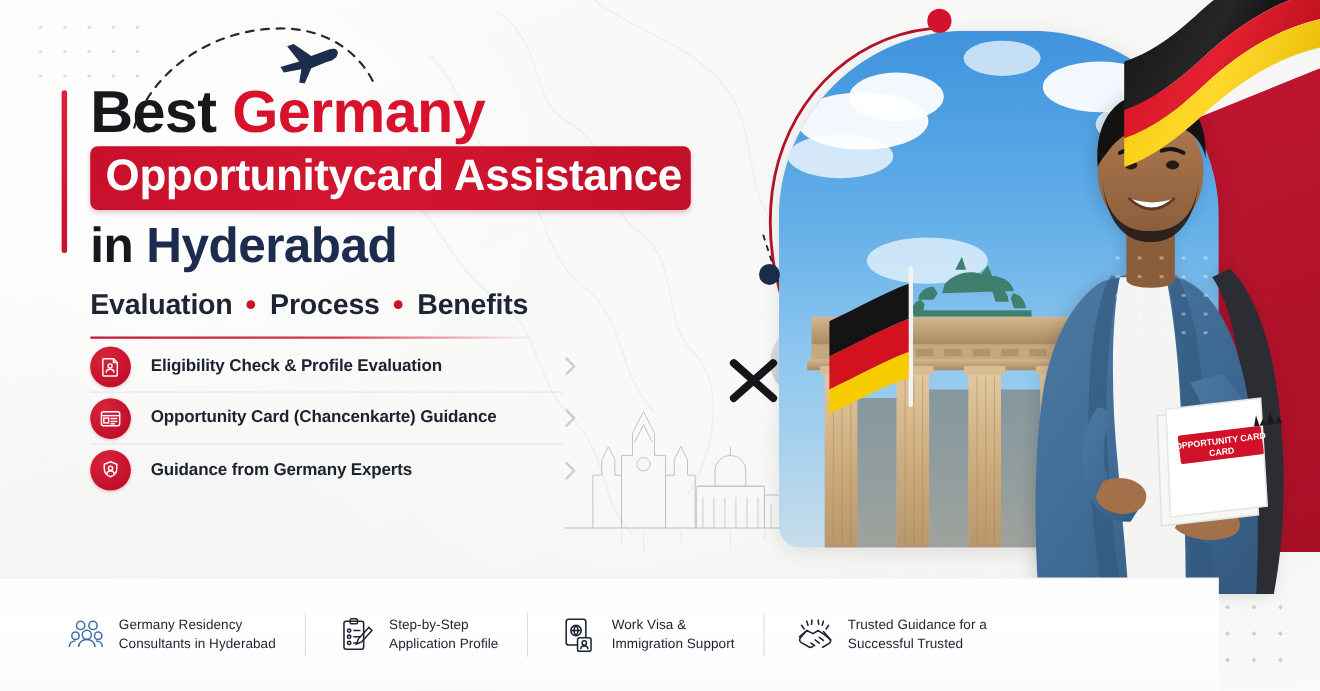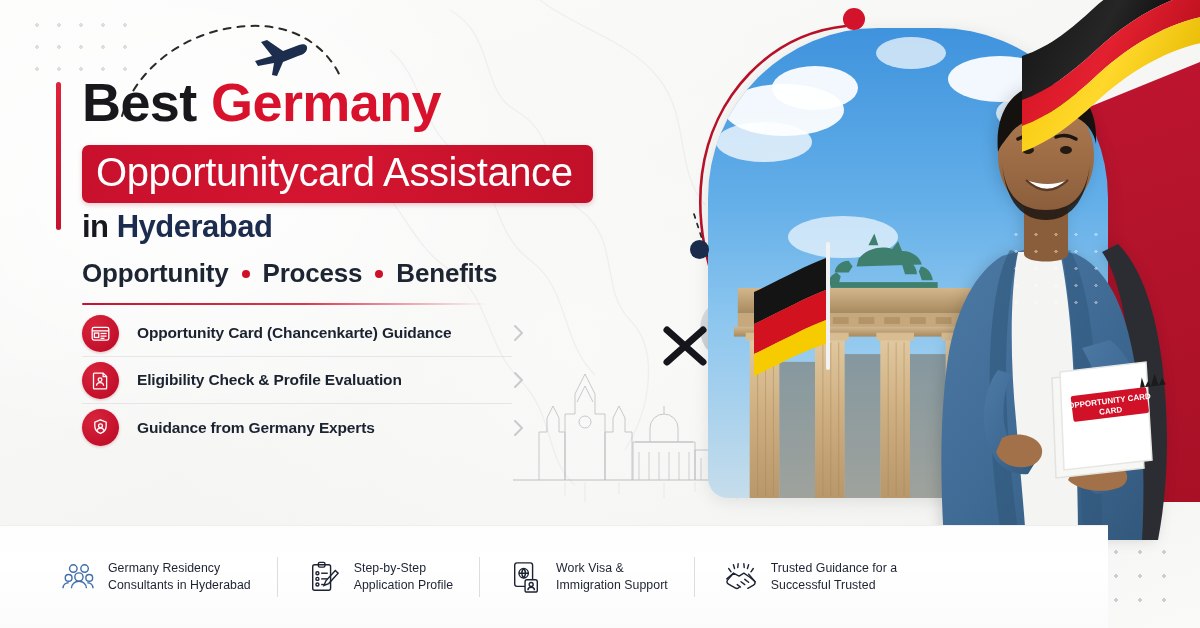--- a/index.html
+++ b/index.html
@@ -60,29 +60,29 @@
   .headline { position:absolute; left:82px; top:74px; z-index:6; }
   .h-line1 {
     font-size:54px; font-weight:700; letter-spacing:-.6px;
     line-height:1.04; color:#17181c;
   }
   .h-line1 .hl-red { color:#d8122c; }
   .h-band {
     display:inline-block;
     background:linear-gradient(95deg,#c8102c 0%,#d41530 48%,#c11029 100%);
     color:#ffffff;
-    font-size:40px; font-weight:400; letter-spacing:-.4px;
-    padding:6px 20px 9px 14px;
+    font-size:40px; font-weight:700; letter-spacing:-.4px;
+    padding:6px 8px 9px 14px;
     border-radius:7px;
-    margin-top:15px;
+    margin-top:3px;
     line-height:1.08;
     box-shadow:0 2px 5px rgba(170,15,35,.22);
   }
   .h-line3 {
-    font-size:31px; font-weight:700; letter-spacing:-.5px;
+    font-size:45px; font-weight:700; letter-spacing:-.5px;
     color:#16181d; margin-top:8px; line-height:1.06;
   }
   .h-line3 .hl-navy { color:#1b2c4e; }
 
   .subline {
     margin-top:14px;
     font-size:26px; font-weight:700; color:#1d2432;
     letter-spacing:-.2px;
     display:flex; align-items:center; gap:13px;
   }
@@ -251,58 +251,58 @@
   <div class="accent-bar"></div>
 
   <div class="headline">
     <div class="h-line1"><span>Best </span><span class="hl-red">Germany</span></div>
 
     <div class="h-band">Opportunitycard Assistance</div>
 
     <div class="h-line3"><span>in </span><span class="hl-navy">Hyderabad</span></div>
 
     <div class="subline">
-      <span>Opportunity</span>
+      <span>Evaluation</span>
       <span class="sub-dot"></span>
       <span>Process</span>
       <span class="sub-dot"></span>
       <span>Benefits</span>
     </div>
     <div class="sub-rule"></div>
   </div>
 
   <div class="features">
+
+    <div class="feat-row">
+      <span class="feat-ico">
+        <svg width="21" height="21" viewBox="0 0 24 24" fill="none" stroke="#fff" stroke-width="1.5">
+          <path d="M5,3.5 h10 l4,4 v13 a1,1 0 0 1 -1,1 h-13 a1,1 0 0 1 -1,-1 v-16 a1,1 0 0 1 1,-1 z"></path>
+          <path d="M15,3.5 v4 h4"></path>
+          <circle cx="11.5" cy="11" r="2.1"></circle>
+          <path d="M7.5,18 c0-2.3 1.8-3.6 4-3.6 s4,1.3 4,3.6"></path>
+        </svg>
+      </span>
+      <span class="feat-label">Eligibility Check &amp; Profile Evaluation</span>
+      <svg class="feat-chev" width="14" height="18" viewBox="0 0 14 18">
+        <path d="M3,2 L10,9 L3,16" fill="none" stroke="currentColor" stroke-width="2.1" stroke-linecap="round" stroke-linejoin="round"></path>
+      </svg>
+    </div>
 
     <div class="feat-row">
       <span class="feat-ico">
         <svg width="21" height="21" viewBox="0 0 24 24" fill="none" stroke="#fff" stroke-width="1.5">
           <rect x="2.5" y="5" width="19" height="14.5" rx="2"></rect>
           <line x1="2.5" y1="9" x2="21.5" y2="9"></line>
           <rect x="5" y="11.5" width="5" height="5"></rect>
           <line x1="12" y1="12" x2="19" y2="12"></line>
           <line x1="12" y1="15" x2="19" y2="15"></line>
           <line x1="12" y1="17.5" x2="16.5" y2="17.5"></line>
         </svg>
       </span>
       <span class="feat-label">Opportunity Card (Chancenkarte) Guidance</span>
-      <svg class="feat-chev" width="14" height="18" viewBox="0 0 14 18">
-        <path d="M3,2 L10,9 L3,16" fill="none" stroke="currentColor" stroke-width="2.1" stroke-linecap="round" stroke-linejoin="round"></path>
-      </svg>
-    </div>
-
-    <div class="feat-row">
-      <span class="feat-ico">
-        <svg width="21" height="21" viewBox="0 0 24 24" fill="none" stroke="#fff" stroke-width="1.5">
-          <path d="M5,3.5 h10 l4,4 v13 a1,1 0 0 1 -1,1 h-13 a1,1 0 0 1 -1,-1 v-16 a1,1 0 0 1 1,-1 z"></path>
-          <path d="M15,3.5 v4 h4"></path>
-          <circle cx="11.5" cy="11" r="2.1"></circle>
-          <path d="M7.5,18 c0-2.3 1.8-3.6 4-3.6 s4,1.3 4,3.6"></path>
-        </svg>
-      </span>
-      <span class="feat-label">Eligibility Check &amp; Profile Evaluation</span>
       <svg class="feat-chev" width="14" height="18" viewBox="0 0 14 18">
         <path d="M3,2 L10,9 L3,16" fill="none" stroke="currentColor" stroke-width="2.1" stroke-linecap="round" stroke-linejoin="round"></path>
       </svg>
     </div>
 
 
     <div class="feat-row">
       <span class="feat-ico">
         <svg width="21" height="21" viewBox="0 0 24 24" fill="none" stroke="#fff" stroke-width="1.5">
           <path d="M12,3.2 l6.5,2.6 v4.6 c0,4.1 -2.9,7.1 -6.5,8.4 c-3.6,-1.3 -6.5,-4.3 -6.5,-8.4 v-4.6 z"></path>

